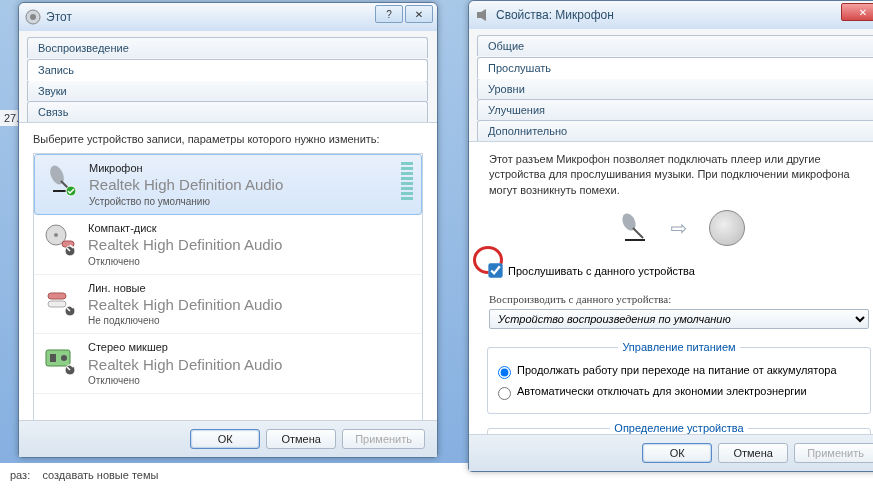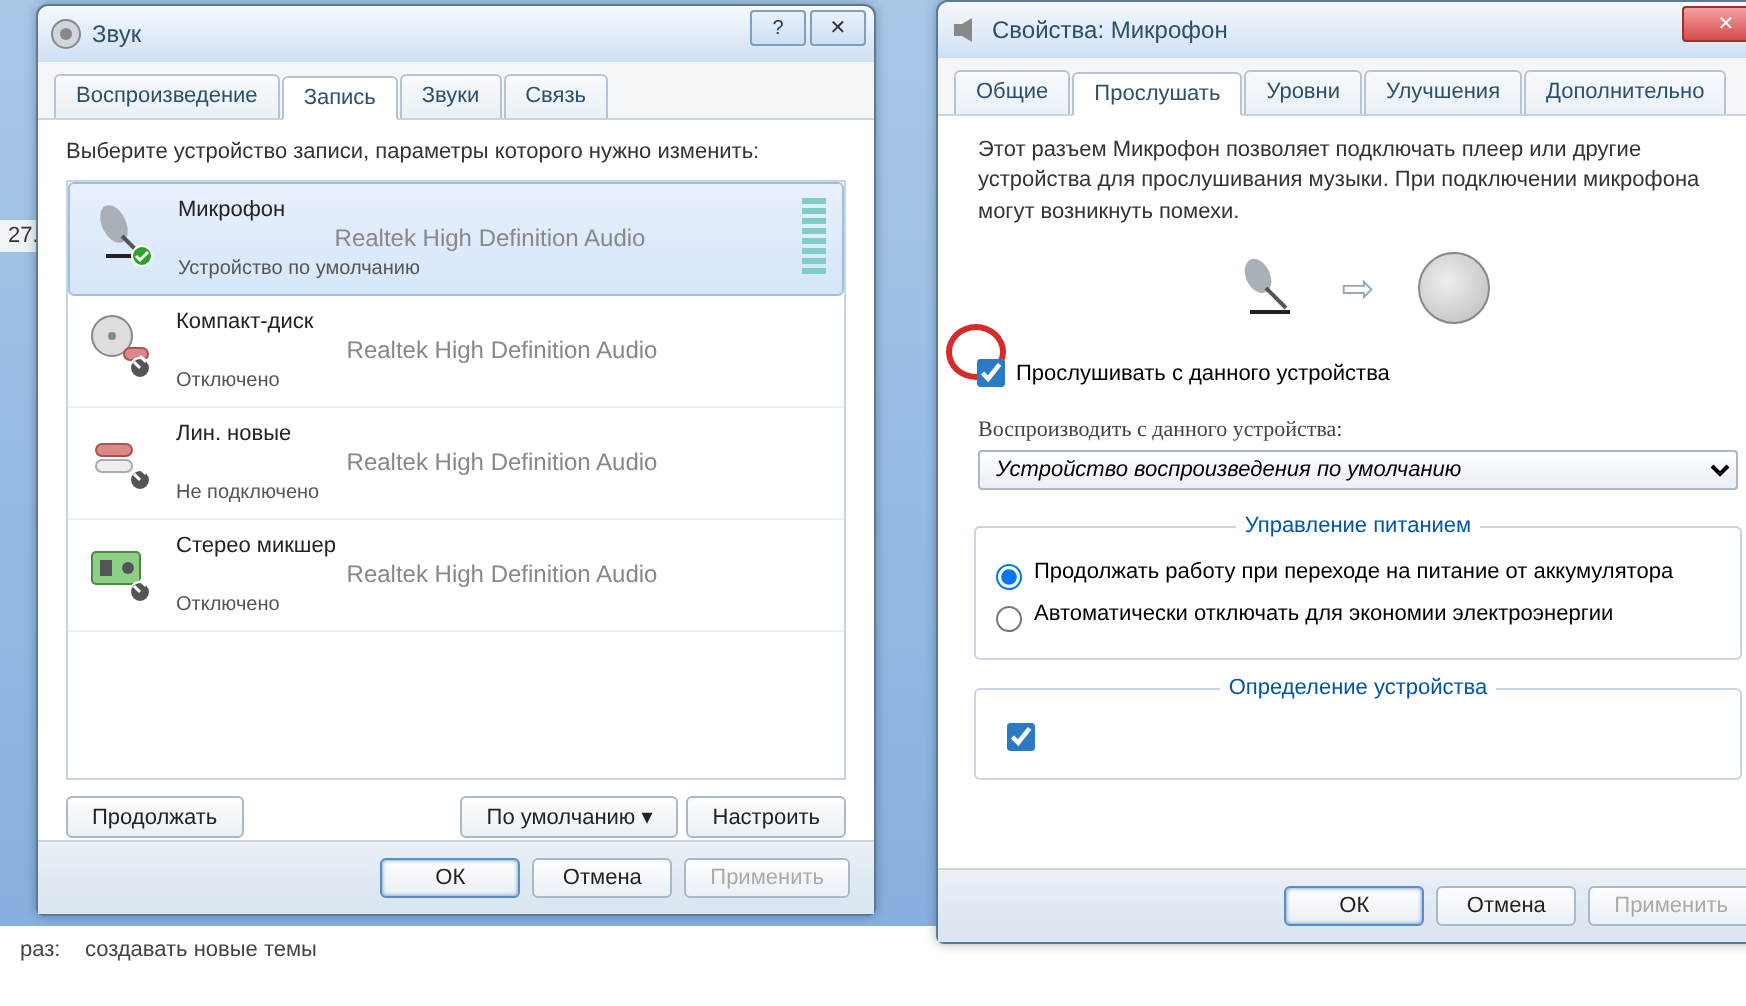--- a/index.html
+++ b/index.html
@@ -10,34 +10,34 @@
 .bg-left { position: absolute; left: 0; top: 110px; color: #333; background: #f0f4f8; padding: 2px 4px; }
 
 .window { position: absolute; background: #fff; border: 1px solid #5a7a9c; border-radius: 6px 6px 4px 4px; box-shadow: 0 0 6px rgba(0,0,0,0.3); display: flex; flex-direction: column; }
 .titlebar { height: 28px; background: linear-gradient(#f6f9fc, #cfe0f4); border-radius: 6px 6px 0 0; display: flex; align-items: center; padding: 0 6px; position: relative; }
 .titlebar .icon { width: 16px; height: 16px; margin-right: 5px; }
 .titlebar .title { color: #2b506e; font-size: 12px; }
 .titlebar .winbtns { position: absolute; right: 4px; top: 2px; display: flex; }
 .winbtn { width: 28px; height: 18px; margin-left: 2px; border: 1px solid #7ea0c4; border-radius: 2px; background: linear-gradient(#e9f2fb,#cce0f4); display: flex; align-items: center; justify-content: center; font-size: 10px; color: #333; cursor: default; }
 .winbtn.close { width: 44px; background: linear-gradient(#f4a1a1,#d64b4b); color: #fff; border-color: #a03030; }
 
-.tabs { display: flex; padding: 6px 8px 0 8px; background: #f4f6f8; border-bottom: 1px solid #c8d4e0; }
+.tabs { display: flex; padding: 6px 8px 0 8px; background: #f4f6f8; border-bottom: 1px solid #c8d4e0; flex-direction: column; }
 .tab { padding: 4px 10px; border: 1px solid #b8c4d4; border-bottom: none; background: linear-gradient(#f8fafc,#eaf0f6); margin-right: 1px; border-radius: 3px 3px 0 0; color: #2b506e; cursor: default; }
 .tab.active { background: #fff; border-bottom: 1px solid #fff; position: relative; z-index: 2; top: 1px; }
 
 .content { flex: 1; padding: 10px 14px; background: #fff; overflow: hidden; }
 .instr { color: #333; margin-bottom: 8px; }
 
 .devlist { border: 1px solid #c8d4e0; height: 300px; overflow: auto; background: #fff; }
 .devrow { display: flex; padding: 6px 8px; border-bottom: 1px solid #f0f0f0; align-items: flex-start; }
 .devrow.sel { background: linear-gradient(#e8f0fb,#d6e6fa); border: 1px solid #96c0ee; border-radius: 3px; }
 .devicon { width: 36px; height: 36px; margin-right: 10px; flex-shrink: 0; display: flex; align-items: center; justify-content: center; }
 .devtext { flex: 1; line-height: 1.3; }
 .devtext .name { color: #222; }
-.devtext .drv { color: #888; font-size: 12px; text-align: center; }
+.devtext .drv { color: #888; font-size: 15px; }
 .devtext .stat { color: #555; font-size: 10px; }
 .meter { width: 12px; display: flex; flex-direction: column-reverse; }
 .meter div { width: 12px; height: 3px; background: #7fccc8; margin: 1px 0; }
 
 .btnrow { display: flex; justify-content: space-between; padding: 8px 0; }
 .btnrow .left, .btnrow .right { display: flex; gap: 4px; }
 button.win { padding: 3px 12px; border: 1px solid #aab8c8; border-radius: 3px; background: linear-gradient(#fdfefe,#eaf0f6); color: #222; min-width: 70px; cursor: default; }
 button.win.default { border-color: #5a8cc8; box-shadow: 0 0 2px #5a8cc8 inset; }
 button.win:disabled { color: #aaa; }
 
@@ -71,21 +71,21 @@
   <span>о Inp</span>
 </div>
 <span class="bg-left">27.</span>
 
 <div class="window" style="left:18px; top:2px; width:420px; height:456px;">
   <div class="titlebar">
     <svg class="icon" viewBox="0 0 16 16">
         <circle cx="8" cy="8" r="7" fill="#cfd6dc" stroke="#888"></circle>
         <circle cx="8" cy="8" r="3" fill="#888"></circle>
       </svg>
-    <span class="title">Звук</span>
+    <span class="title">Этот</span>
     <div class="winbtns">
       <div class="winbtn">?</div>
       <div class="winbtn">✕</div>
     </div>
   </div>
   <div class="tabs">
     <div class="tab">Воспроизведение</div>
     <div class="tab active">Запись</div>
     <div class="tab">Звуки</div>
     <div class="tab">Связь</div>

